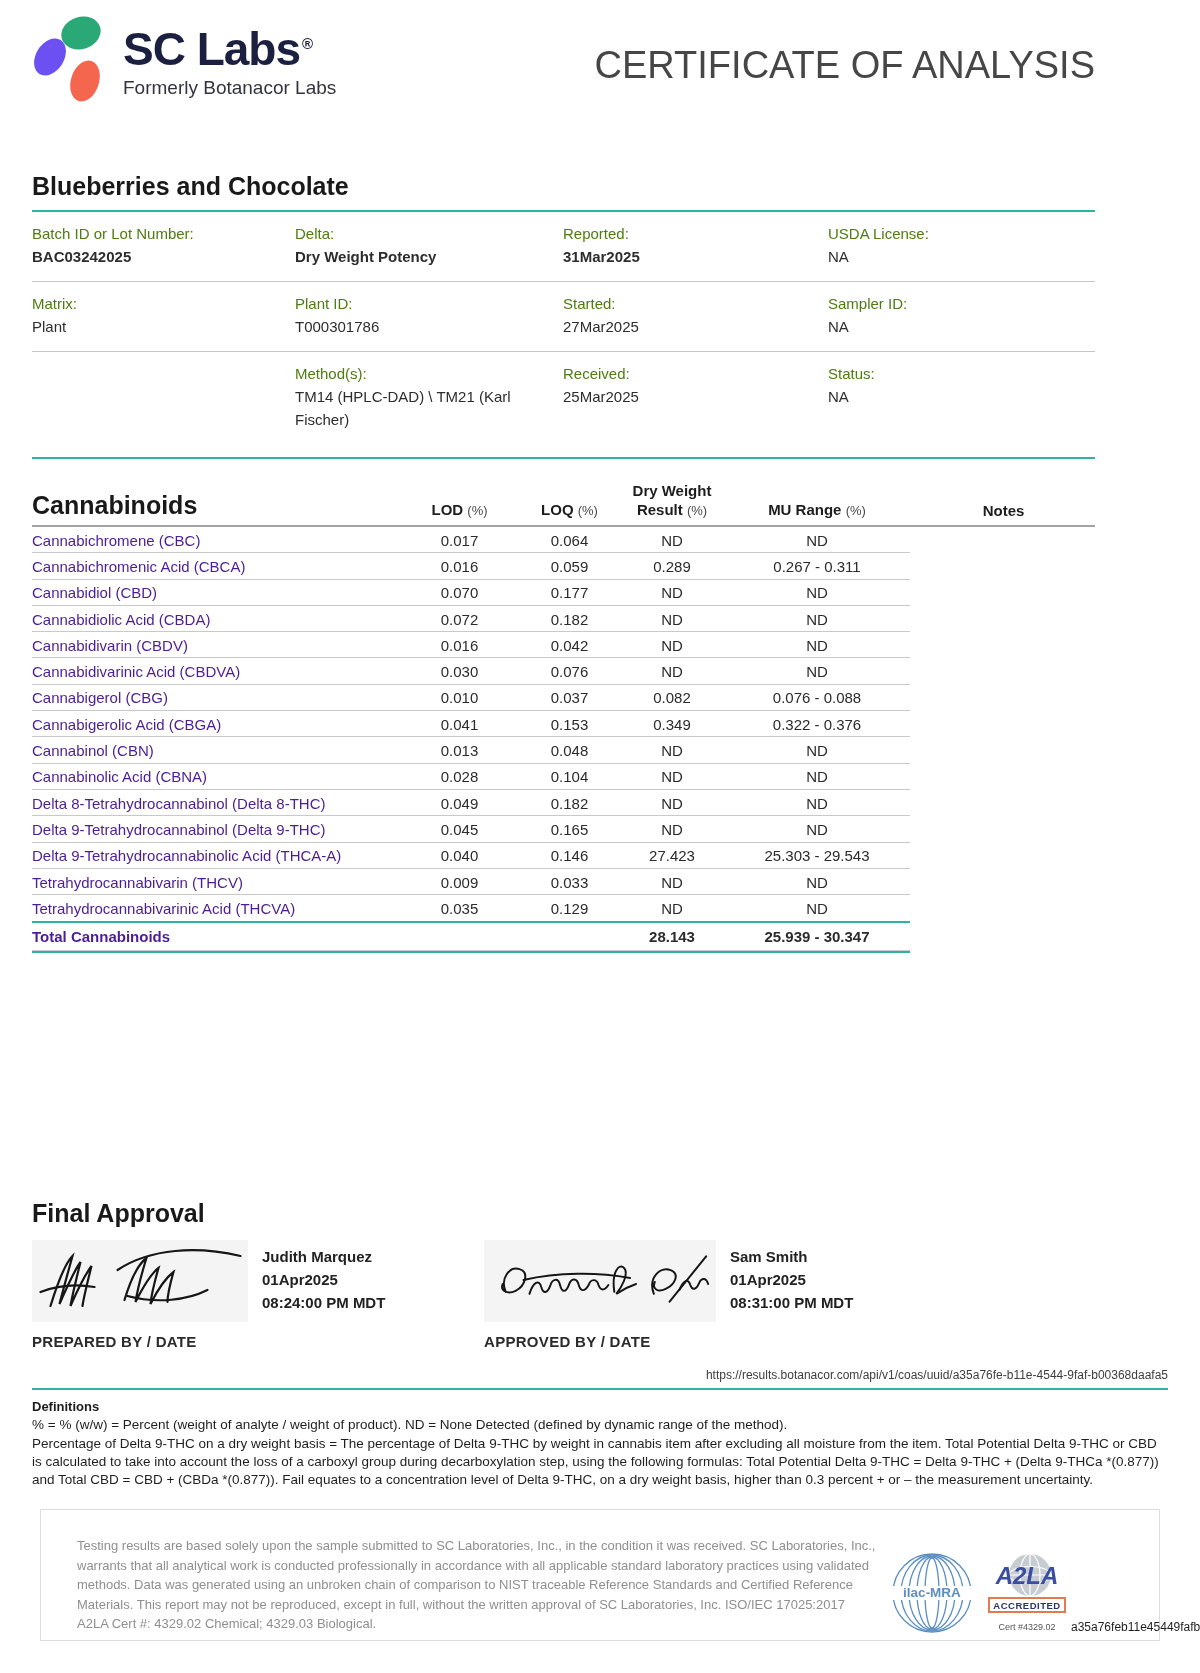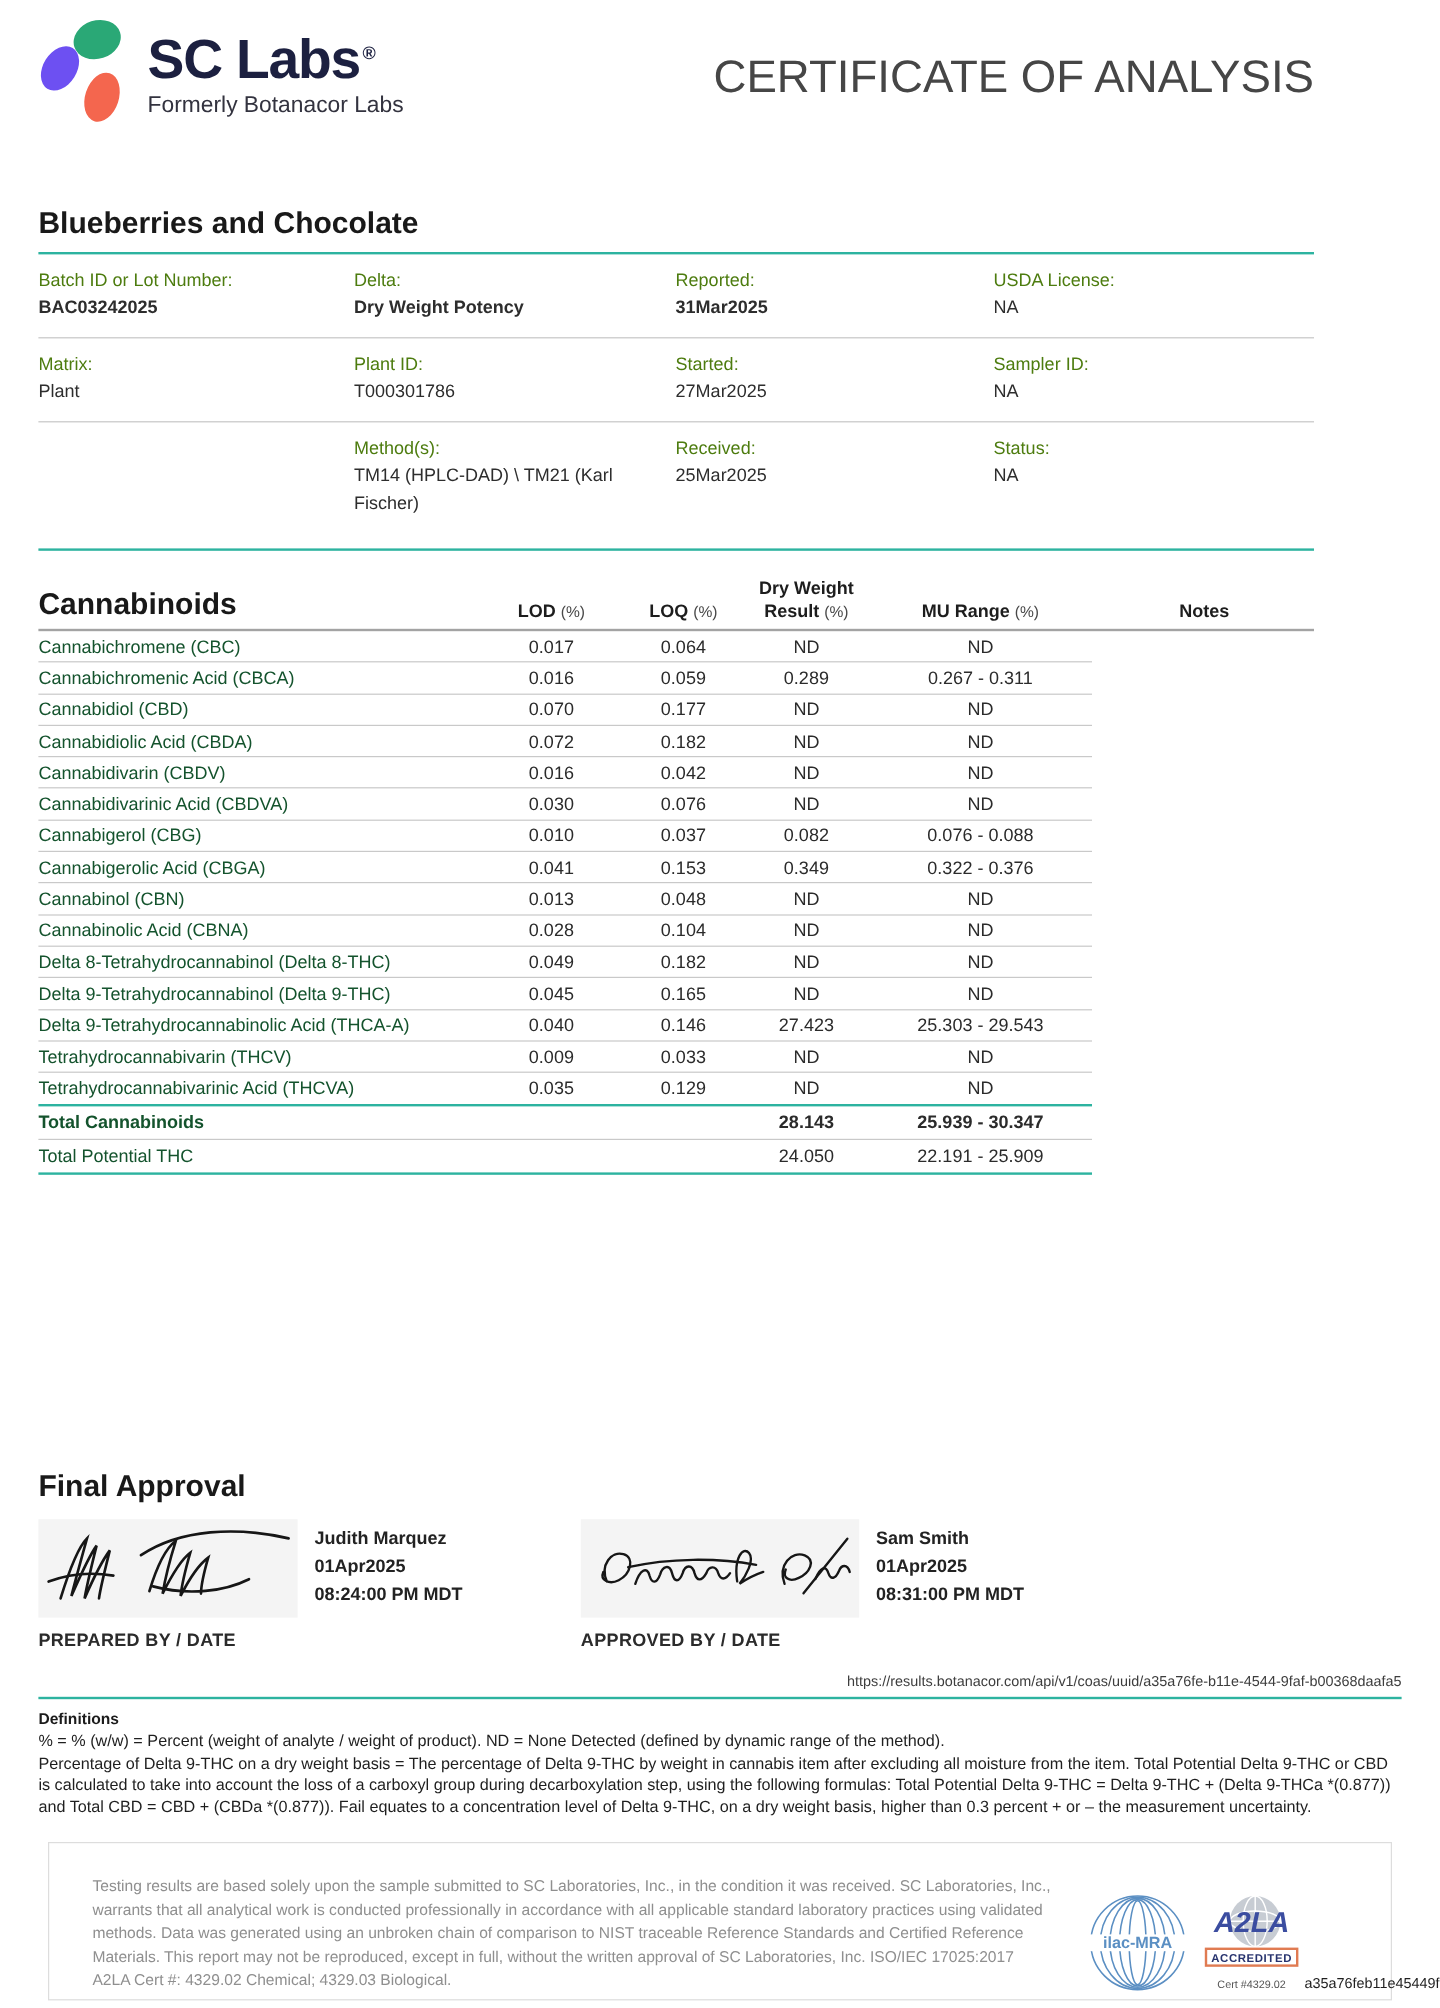--- a/index.html
+++ b/index.html
@@ -33,21 +33,21 @@
   
   .results { margin:8px 32px 0; width:1063px; }
   .t-head { display:grid; grid-template-columns:370px 115px 105px 100px 190px 183px; align-items:end; border-bottom:2px solid #a3a3a3; padding:14px 0 5px; }
   .t-title { font-size:25px; font-weight:700; color:#191919; }
   .th { font-size:15px; font-weight:700; text-align:center; color:#1d1d1d; line-height:19px; }
   .th .pct { font-weight:400; font-size:13px; color:#484848; }
   .th .over { display:block; font-weight:700; }
   .t-row { display:grid; grid-template-columns:370px 115px 105px 100px 190px 183px; position:relative; height:26.3px; align-items:center; }
   .t-row.tr::after { content:""; position:absolute; left:0; bottom:0; width:878px; border-bottom:1px solid #c9c9c9; }
   .t-row.tr.no-rule::after { display:none; }
-  .a-name { font-size:15px; color:#14532d; white-space:nowrap; }
+  .a-name { font-size:15px; color:#4c1d95; white-space:nowrap; }
   .num { font-size:15px; text-align:center; color:#2b2b2b; }
   .hr-gray { width:878px; border-top:1px solid #c9c9c9; }
   .hr-teal { width:878px; border-top:2px solid #2db3a0; }
   .t-row.total { height:27px; }
   .t-row.total .a-name { grid-column:1 / 4; }
   .t-row.total .res { grid-column:4; }
   .t-row.total .mu { grid-column:5; }
   .bold { font-weight:700; }
 
   
@@ -66,21 +66,21 @@
   .url-row { margin:18px 32px 0; text-align:right; font-size:12px; color:#3d3d3d; }
   .mid-rule { margin:6px 32px 0; width:1136px; border-top:2px solid #2db3a0; }
 
   
   .definitions { margin:9px 32px 0; width:1136px; }
   .def-h { font-size:13px; font-weight:700; color:#1b1b1b; margin:0 0 2px 0; }
   .def-t { font-size:13.5px; color:#1f1f1f; line-height:1.33; margin:0; }
   .def-t + .def-t { margin-top:1px; }
 
   
-  .box { margin:20px 40px 0; border:1px solid #ddd; display:flex; justify-content:space-between; padding:26px 0 6px 36px; min-height:120px; }
+  .box { margin:20px 40px 0; border:1px solid #ddd; display:flex; justify-content:space-between; padding:26px 16px 6px 36px; min-height:120px; }
   .box-text { width:800px; font-size:13px; line-height:1.5; color:#8f8f8f; margin:0; }
   .box-right { width:252px; display:flex; flex-direction:row; align-items:flex-end; }
   .logos-row { display:flex; gap:10px; align-items:flex-start; }
   .cert { font-size:9px; color:#555; text-align:center; width:88px; margin-top:2px; }
   .hash { font-size:12px; color:#1f1f1f; text-align:right; margin-top:3px; white-space:nowrap; }
 </style>
 </head>
 <body>
 
 <div class="page">
@@ -278,25 +278,20 @@
     </div>
 
     <div class="hr-teal"></div>
 
     <div class="t-row total">
       <div class="a-name bold">Total Cannabinoids</div>
       <div class="num res bold">28.143</div>
       <div class="num mu bold">25.939 - 30.347</div>
     </div>
     <div class="hr-gray"></div>
-    <div class="t-row total">
-      <div class="a-name">Total Potential THC</div>
-      <div class="num res">24.050</div>
-      <div class="num mu">22.191 - 25.909</div>
-    </div>
     <div class="hr-teal"></div>
   </section>
 
   <section class="approval">
     <h2 class="approval-heading">Final Approval</h2>
     <div class="sig-area">
 
       <div class="approver">
         <div class="sig-row">
           <div class="sig-box">

